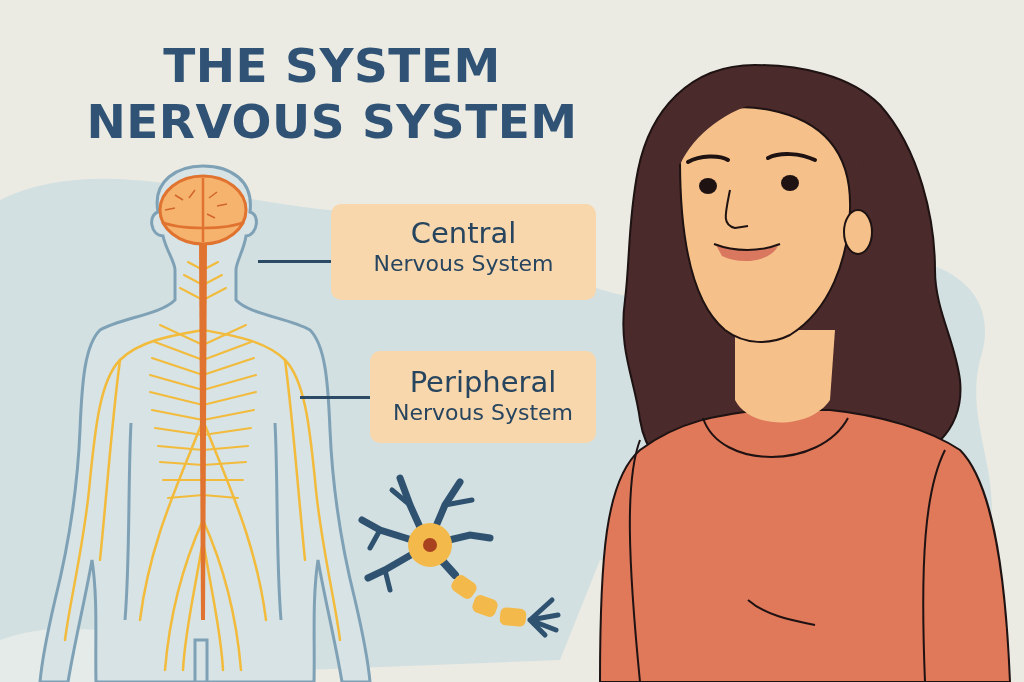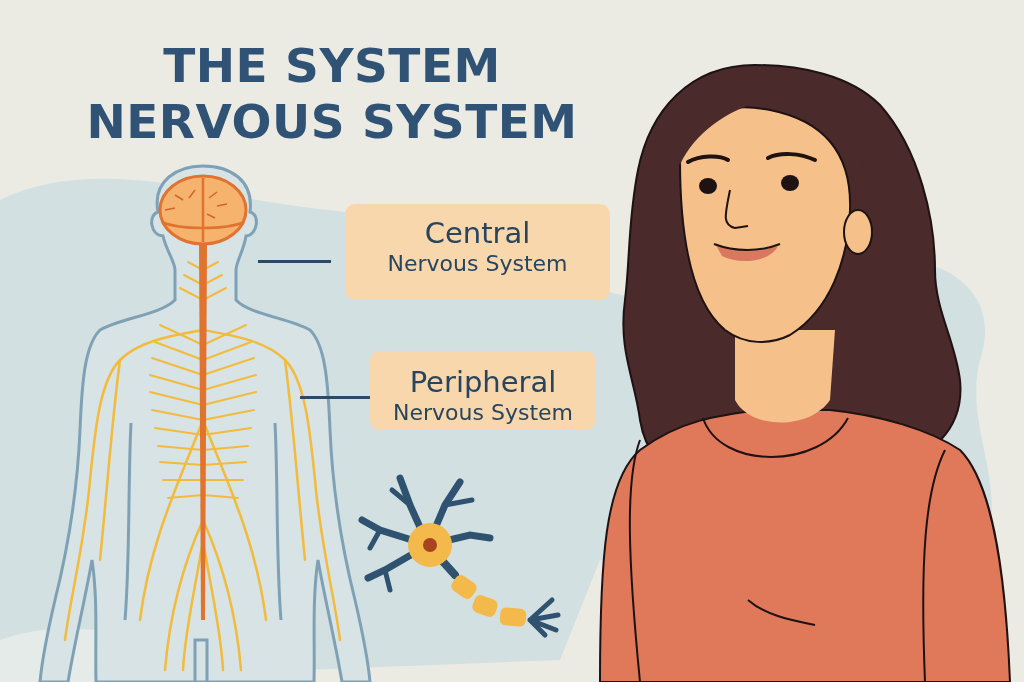--- a/index.html
+++ b/index.html
@@ -14,22 +14,22 @@
     text-align: center; color: #2f5275; font-weight: bold;
     font-size: 47px; line-height: 56px; letter-spacing: 0.5px;
   }
   .title div { white-space: nowrap; }
   .label-box {
     position: absolute; background: #f9d7ac; border-radius: 10px;
     color: #27455f; text-align: center;
   }
   .label-box .l1 { font-size: 29px; line-height: 34px; }
   .label-box .l2 { font-size: 22px; line-height: 28px; }
-  #cns-box { left: 345px; top: 204px; width: 265px; height: 96px; padding-top: 12px; box-sizing: border-box; }
-  #pns-box { left: 370px; top: 351px; width: 226px; height: 79px; padding-top: 14px; box-sizing: border-box; }
+  #cns-box { left: 331px; top: 204px; width: 265px; height: 96px; padding-top: 12px; box-sizing: border-box; }
+  #pns-box { left: 370px; top: 351px; width: 226px; height: 92px; padding-top: 14px; box-sizing: border-box; }
   .leader { position: absolute; height: 3px; background: #2a4a66; }
   svg.layer { position: absolute; left: 0; top: 0; }
 </style>
 </head>
 <body>
 
 <svg class="layer" width="1024" height="682" viewBox="0 0 1024 682">
   <path d="M0,200 C60,170 140,175 230,195 C330,215 380,210 440,230 C520,255 600,300 660,300 C760,300 800,250 880,255 C960,260 1000,300 980,360 C965,420 1000,470 990,530 L960,560 L600,560 L560,660 L0,682 Z" fill="#d3e0e1"></path>
   <path d="M0,640 C80,610 160,650 240,640 L240,682 L0,682 Z" fill="#e4ebe8"></path>
 </svg>

